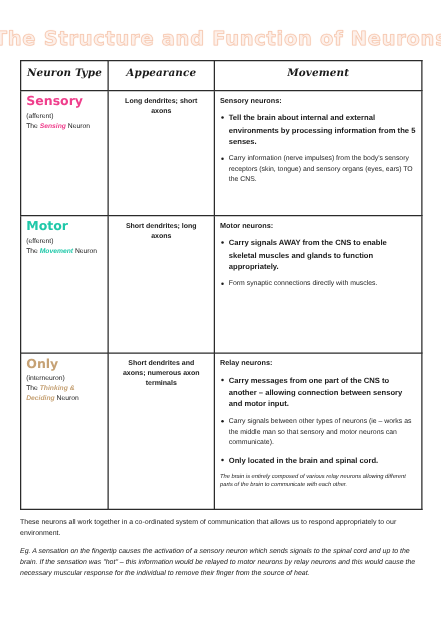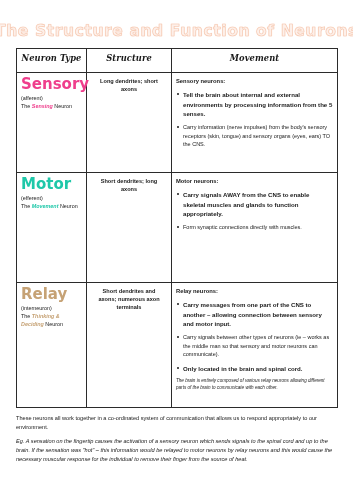--- a/index.html
+++ b/index.html
@@ -69,21 +69,21 @@
     font-weight: bold;
     font-size: 8.3px;
     color: #1a1a1a;
     letter-spacing: 0.1px;
   }
 
   
   .type-cell { padding: 3px 3px 2px 4px; }
   .type-name {
     font-family: "DejaVu Sans", sans-serif;
-    font-size: 15px;
+    font-size: 10px;
     font-weight: bold;
     line-height: 1.05;
     margin-bottom: 1px;
   }
   .type-alt {
     font-size: 5.4px;
     line-height: 1.5;
     color: #1a1a1a;
   }
   .type-nick {
@@ -200,21 +200,21 @@
 
   <table class="neuron-table">
     <colgroup>
       <col class="c-type">
         <col class="c-app">
         <col class="c-fn">
     </colgroup>
     <thead>
       <tr>
         <th>Neuron Type</th>
-        <th>Structure</th>
+        <th>Appearance</th>
         <th>Movement</th>
       </tr>
     </thead>
     <tbody>
         <tr style="height: 100px;">
           <td class="type-cell">
             <div class="type-name" style="color: rgb(239, 62, 140);">Sensory</div>
             <div class="type-alt">(afferent)</div>
             <div class="type-nick"><span>The </span><span class="hl" style="color: rgb(239, 62, 140);">Sensing</span><span> Neuron</span></div>
           </td>
@@ -247,21 +247,21 @@
           <td class="fn-cell">
             <div class="fn-heading">Motor neurons:</div>
             <ul class="fn-list">
               <li class="lvl-strong">Carry signals AWAY from the CNS to enable skeletal muscles and glands to function appropriately.</li>
               <li class="lvl-plain">Form synaptic connections directly with muscles.</li>
             </ul>
           </td>
         </tr>
         <tr style="height: 125px;">
           <td class="type-cell">
-            <div class="type-name" style="color: rgb(198, 162, 117);">Relay</div>
+            <div class="type-name" style="color: rgb(198, 162, 117);">Only</div>
             <div class="type-alt">(interneuron)</div>
             <div class="type-nick"><span>The </span><span class="hl" style="color: rgb(198, 162, 117);">Thinking &amp; Deciding</span><span> Neuron</span></div>
           </td>
           <td class="app-cell">
             <div class="app-inner">
               <div class="app-figure"></div>
               <div class="app-caption">Short dendrites and axons; numerous axon terminals</div>
             </div>
           </td>
           <td class="fn-cell">

